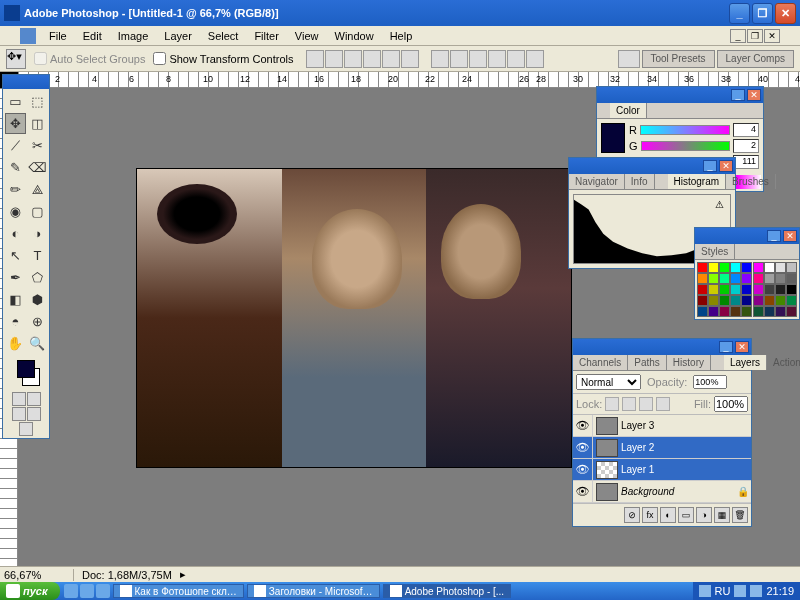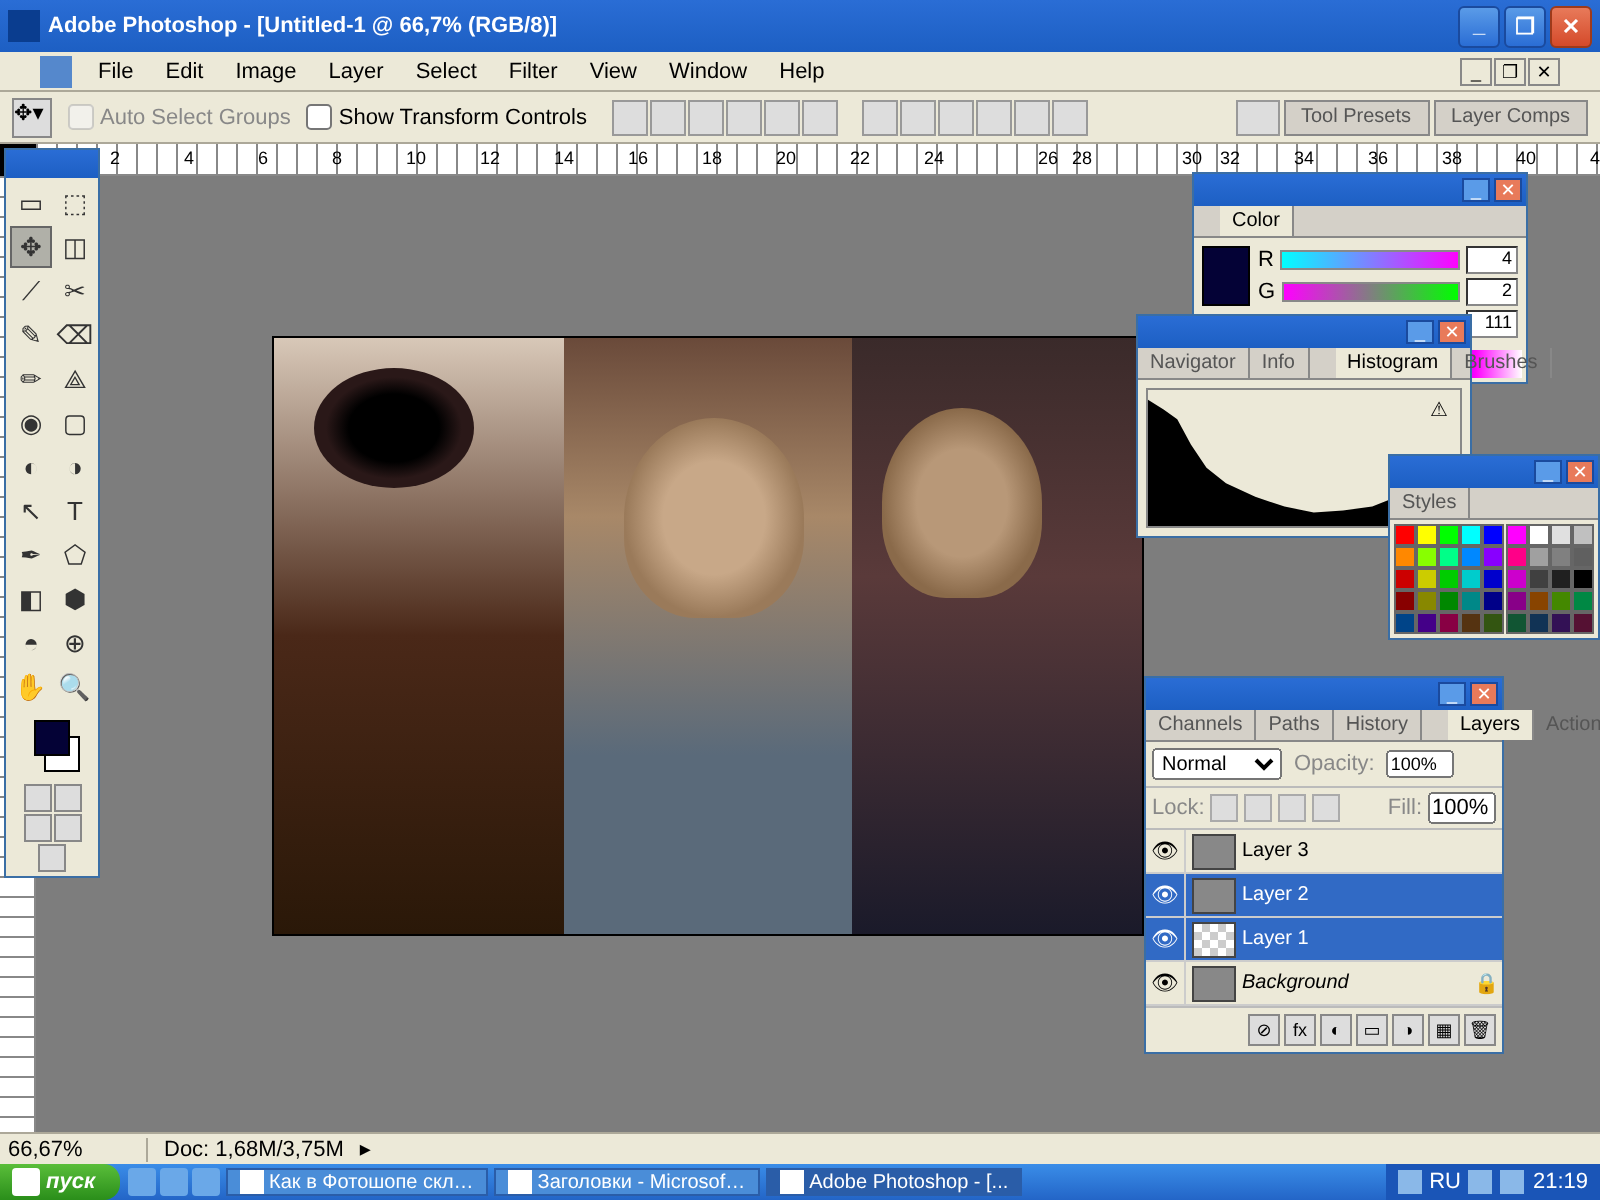--- a/index.html
+++ b/index.html
@@ -180,21 +180,21 @@
     <span class="tick" style="left: 185px;">10</span>
     <span class="tick" style="left: 222px;">12</span>
     <span class="tick" style="left: 259px;">14</span>
     <span class="tick" style="left: 296px;">16</span>
     <span class="tick" style="left: 333px;">18</span>
     <span class="tick" style="left: 370px;">20</span>
     <span class="tick" style="left: 407px;">22</span>
     <span class="tick" style="left: 444px;">24</span>
     <span class="tick" style="left: 481px; margin-left: 20px;">26</span>
     <span class="tick" style="left: 518px;">28</span>
-    <span class="tick" style="left: 573px;">30</span>
+    <span class="tick" style="left: 555px;">30</span>
     <span class="tick" style="left: 592px;">32</span>
     <span class="tick" style="left: 629px;">34</span>
     <span class="tick" style="left: 666px;">36</span>
     <span class="tick" style="left: 703px;">38</span>
     <span class="tick" style="left: 740px;">40</span>
     <span class="tick" style="left: 777px;">42</span>
   </div>
 <div class="ruler-v"></div>
 
 <div class="workarea">

